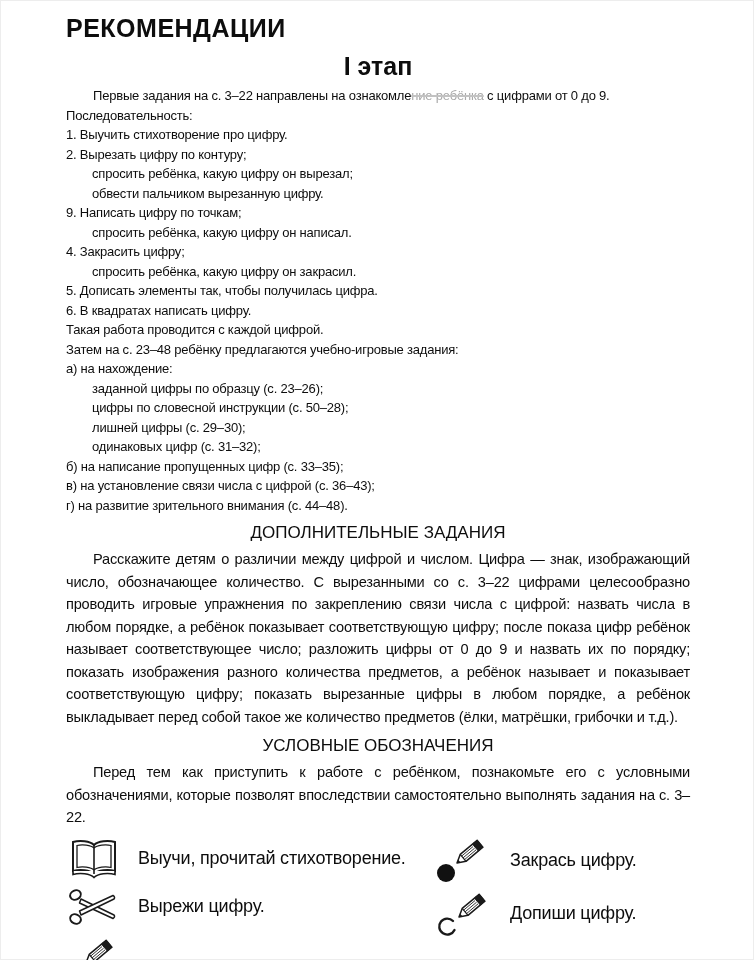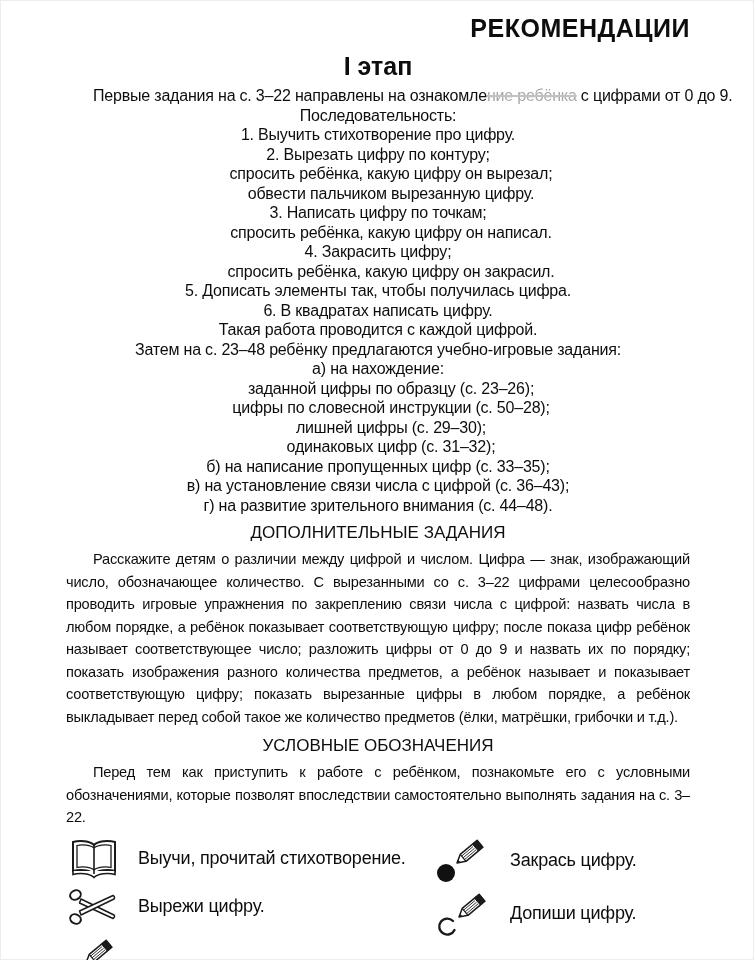--- a/index.html
+++ b/index.html
@@ -9,33 +9,33 @@
     background:#ffffff;
     color:#0d0d0d;
     font-family:"Liberation Sans", sans-serif;
     overflow:hidden;
     letter-spacing:-0.2px;
     box-shadow: inset 0 0 0 1px #ededed;
   }
   .content { padding:12px 64px 0 66px; }
 
   .title {
-    font-size:25px; font-weight:bold; text-align:right;
+    font-size:25px; font-weight:bold; text-align:left;
     margin:2px 0 9px; letter-spacing:0.5px;
   }
   .stage-heading {
     font-size:25px; font-weight:bold; text-align:center;
     margin:6px 0 5px; letter-spacing:0;
   }
   .section-heading {
     font-size:17px; font-weight:normal; text-align:center;
     margin:8px 0 5px; letter-spacing:0;
   }
 
-  .ln { font-size:16px; line-height:19.5px; white-space:nowrap;text-align:center; }
+  .ln { font-size:13px; line-height:19.5px; white-space:nowrap; }
   .ind { padding-left:26px; }
   .intro-indent { text-indent:27px; }
 
   .faded {
     color:#a9a9a9;
     text-decoration:line-through;
     text-decoration-color:#c2c2c2;
     text-decoration-thickness:1.5px;
   }
 
@@ -79,21 +79,21 @@
     <div class="stage-heading">I этап</div>
 
     <div class="ln intro-indent"><span>Первые задания на с. 3–22 направлены на ознакомле</span><span class="faded">ние ребёнка</span><span> с цифрами от 0 до 9.</span></div>
 
     <div class="ln">Последовательность:</div>
 
     <div class="ln">1. Выучить стихотворение про цифру.</div>
     <div class="ln">2. Вырезать цифру по контуру;</div>
     <div class="ln ind">спросить ребёнка, какую цифру он вырезал;</div>
     <div class="ln ind">обвести пальчиком вырезанную цифру.</div>
-    <div class="ln">3. Написать цифру по точкам;</div>
+    <div class="ln">9. Написать цифру по точкам;</div>
     <div class="ln ind">спросить ребёнка, какую цифру он написал.</div>
     <div class="ln">4. Закрасить цифру;</div>
     <div class="ln ind">спросить ребёнка, какую цифру он закрасил.</div>
     <div class="ln">5. Дописать элементы так, чтобы получилась цифра.</div>
     <div class="ln">6. В квадратах написать цифру.</div>
     <div class="ln">Такая работа проводится с каждой цифрой.</div>
 
 
     <div class="ln">Затем на с. 23–48 ребёнку предлагаются учебно-игровые задания:</div>
     <div class="ln">а) на нахождение:</div>

